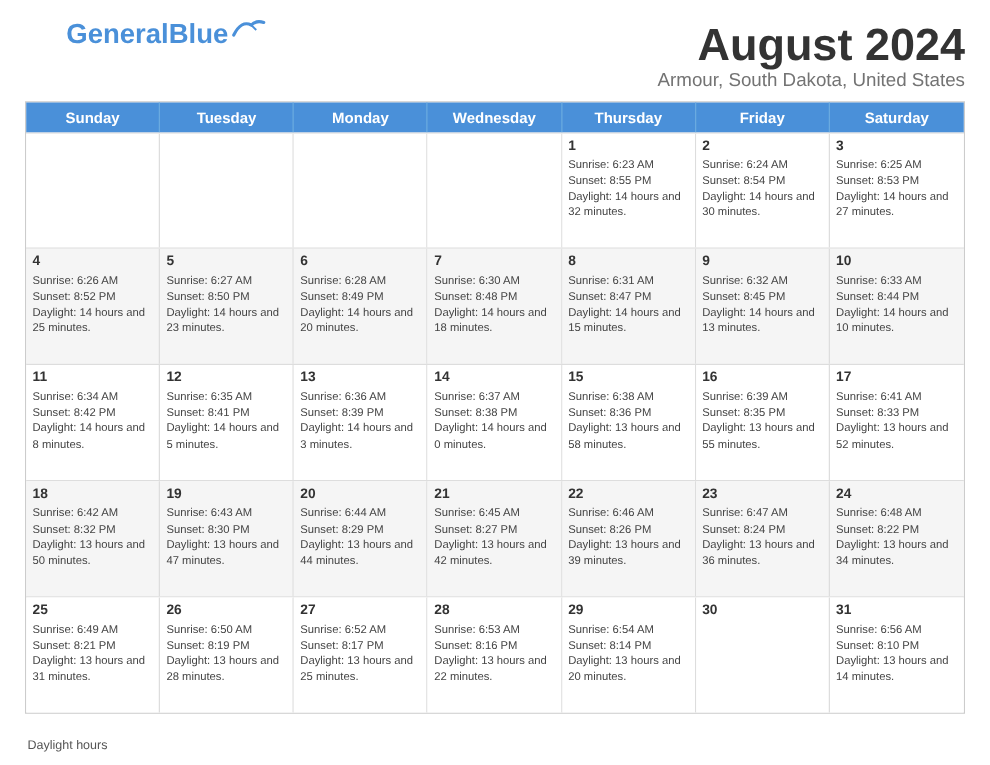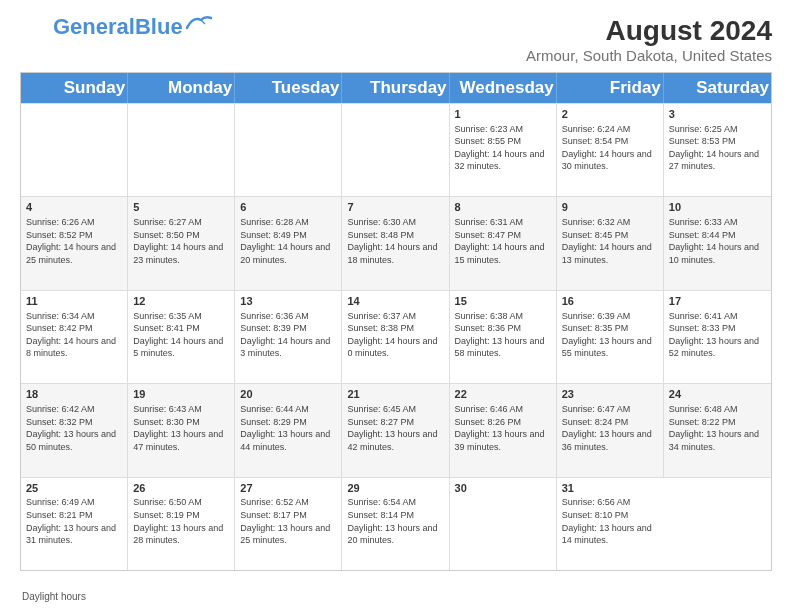--- a/index.html
+++ b/index.html
@@ -35,21 +35,21 @@
       color: #333;
       line-height: 1;
     }
     .logo-text span {
       color: #4a90d9;
     }
     .title-block {
       text-align: right;
     }
     .main-title {
-      font-size: 28px;
+      font-size: 36px;
       font-weight: bold;
       color: #333;
       line-height: 1.1;
     }
     .subtitle {
       font-size: 15px;
       color: #737373;
     }
     .calendar {
       flex: 1;
@@ -58,23 +58,23 @@
       border: 1px solid #ccc;
     }
     .cal-header {
       display: grid;
       grid-template-columns: repeat(7, 1fr);
       background: #4a90d9;
     }
     .cal-header-cell {
       color: #fff;
       font-weight: bold;
-      font-size: 17px;
+      font-size: 12px;
       padding: 5px 2px;
-      text-align: right;
+      text-align: center;
       border-right: 1px solid #6aaae0;
     }
     .cal-header-cell:last-child { border-right: none; }
     .cal-body {
       flex: 1;
       display: flex;
       flex-direction: column;
     }
     .cal-row {
       display: grid;
@@ -130,24 +130,24 @@
     </div>
     <div class="title-block">
       <div class="main-title">August 2024</div>
       <div class="subtitle">Armour, South Dakota, United States</div>
     </div>
   </div>
 
   <div class="calendar">
     <div class="cal-header">
       <div class="cal-header-cell">Sunday</div>
+      <div class="cal-header-cell">Tuesday</div>
       <div class="cal-header-cell">Monday</div>
-      <div class="cal-header-cell">Tuesday</div>
+      <div class="cal-header-cell">Wednesday</div>
       <div class="cal-header-cell">Thursday</div>
-      <div class="cal-header-cell">Wednesday</div>
       <div class="cal-header-cell">Friday</div>
       <div class="cal-header-cell">Saturday</div>
     </div>
     <div class="cal-body" id="cal-body">
     <div class="cal-row">
           <div class="cal-cell empty"></div>
           <div class="cal-cell empty"></div>
           <div class="cal-cell empty"></div>
           <div class="cal-cell empty"></div>
           <div class="cal-cell">
@@ -314,20 +314,26 @@
 Sunset: 8:19 PM
 Daylight: 13 hours and 28 minutes.</div>
           </div>
           <div class="cal-cell">
             <span class="day-num">27</span>
             <div class="day-info">Sunrise: 6:52 AM
 Sunset: 8:17 PM
 Daylight: 13 hours and 25 minutes.</div>
           </div>
           <div class="cal-cell">
+            <span class="day-num">28</span>
+            <div class="day-info">Sunrise: 6:53 AM
+Sunset: 8:16 PM
+Daylight: 13 hours and 22 minutes.</div>
+          </div>
+          <div class="cal-cell">
             <span class="day-num">29</span>
             <div class="day-info">Sunrise: 6:54 AM
 Sunset: 8:14 PM
 Daylight: 13 hours and 20 minutes.</div>
           </div>
           <div class="cal-cell">
             <span class="day-num">30</span>
           </div>
           <div class="cal-cell">
             <span class="day-num">31</span>

